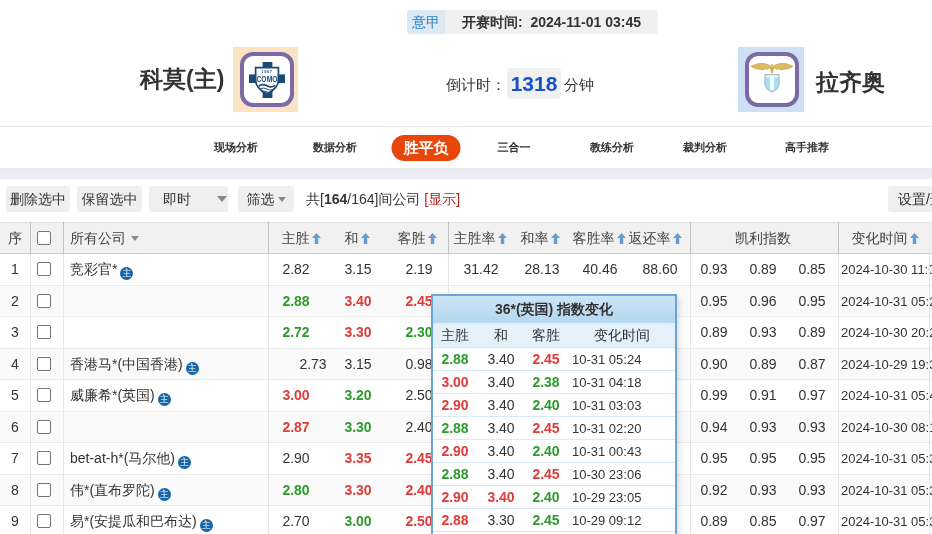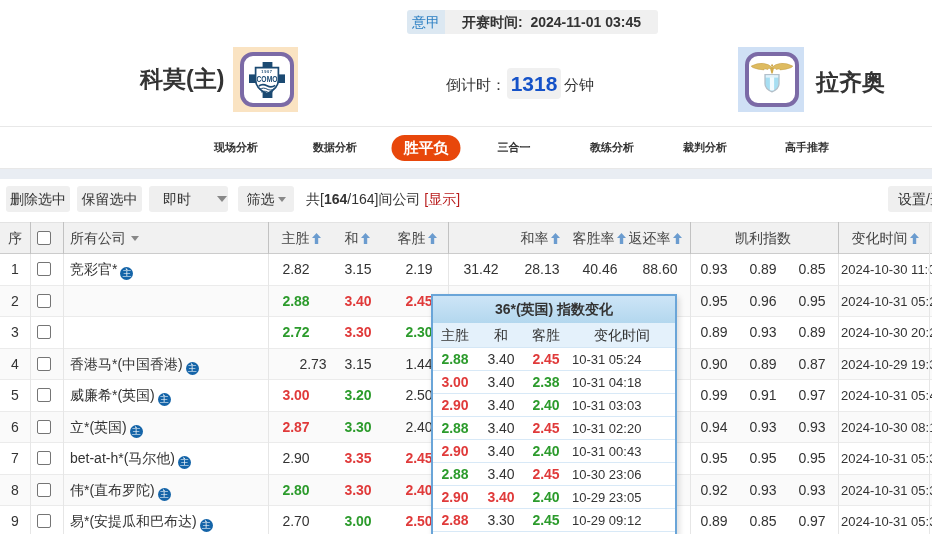--- a/index.html
+++ b/index.html
@@ -109,20 +109,23 @@
         <span class="c" style="left:70px;width:80px;text-align:left">所有公司 <span class="caret" style="border-left-width:4px;border-right-width:4px;border-top-width:5px;margin-left:1px"></span></span>
         <span class="c" style="left:261px;width:80px">主胜<svg class="asvg" width="9" height="11" viewBox="0 0 9 11">
             <path d="M4.5,0 L9,5 H6.2 V11 H2.8 V5 H0 Z" fill="#6b9ccf"></path>
           </svg></span>
         <span class="c" style="left:317px;width:80px">和<svg class="asvg" width="9" height="11" viewBox="0 0 9 11">
             <path d="M4.5,0 L9,5 H6.2 V11 H2.8 V5 H0 Z" fill="#6b9ccf"></path>
           </svg></span>
         <span class="c" style="left:377px;width:80px">客胜<svg class="asvg" width="9" height="11" viewBox="0 0 9 11">
             <path d="M4.5,0 L9,5 H6.2 V11 H2.8 V5 H0 Z" fill="#6b9ccf"></path>
           </svg></span>
+        <span class="c" style="left:440px;width:80px">主胜率<svg class="asvg" width="9" height="11" viewBox="0 0 9 11">
+            <path d="M4.5,0 L9,5 H6.2 V11 H2.8 V5 H0 Z" fill="#6b9ccf"></path>
+          </svg></span>
         <span class="c" style="left:500px;width:80px">和率<svg class="asvg" width="9" height="11" viewBox="0 0 9 11">
             <path d="M4.5,0 L9,5 H6.2 V11 H2.8 V5 H0 Z" fill="#6b9ccf"></path>
           </svg></span>
         <span class="c" style="left:559px;width:80px">客胜率<svg class="asvg" width="9" height="11" viewBox="0 0 9 11">
             <path d="M4.5,0 L9,5 H6.2 V11 H2.8 V5 H0 Z" fill="#6b9ccf"></path>
           </svg></span>
         <span class="c" style="left:615px;width:80px">返还率<svg class="asvg" width="9" height="11" viewBox="0 0 9 11">
             <path d="M4.5,0 L9,5 H6.2 V11 H2.8 V5 H0 Z" fill="#6b9ccf"></path>
           </svg></span>
         <span class="c" style="left:723px;width:80px">凯利指数</span>
@@ -167,42 +170,41 @@
         <span class="c" style="left:735px;width:56px">0.93</span>
         <span class="c" style="left:784px;width:56px">0.89</span>
         <span class="c" style="left:841px;width:120px;text-align:left;white-space:nowrap;font-size:13px">2024-10-30 20:25</span>
       </div>
       <div class="row alt" style="top:126.5px">
         <span class="c" style="left:0;width:30px">4</span>
         <span class="cb"></span>
         <span class="c" style="left:70px;width:195px;text-align:left;white-space:nowrap">香港马*(中国香港)<span class="ico">主</span></span>
         <span class="c" style="left:285px;width:56px">2.73</span>
         <span class="c" style="left:330px;width:56px">3.15</span>
-        <span class="c" style="left:391px;width:56px">1.44</span>
+        <span class="c" style="left:391px;width:56px">0.98</span>
         <span class="c" style="left:686px;width:56px">0.90</span>
         <span class="c" style="left:735px;width:56px">0.89</span>
         <span class="c" style="left:784px;width:56px">0.87</span>
         <span class="c" style="left:841px;width:120px;text-align:left;white-space:nowrap;font-size:13px">2024-10-29 19:32</span>
       </div>
       <div class="row" style="top:158px">
         <span class="c" style="left:0;width:30px">5</span>
         <span class="cb"></span>
         <span class="c" style="left:70px;width:195px;text-align:left;white-space:nowrap">威廉希*(英国)<span class="ico">主</span></span>
         <span class="c r" style="left:268px;width:56px">3.00</span>
         <span class="c g" style="left:330px;width:56px">3.20</span>
         <span class="c" style="left:391px;width:56px">2.50</span>
         <span class="c" style="left:686px;width:56px">0.99</span>
         <span class="c" style="left:735px;width:56px">0.91</span>
         <span class="c" style="left:784px;width:56px">0.97</span>
         <span class="c" style="left:841px;width:120px;text-align:left;white-space:nowrap;font-size:13px">2024-10-31 05:44</span>
       </div>
       <div class="row alt" style="top:189.5px">
         <span class="c" style="left:0;width:30px">6</span>
         <span class="cb"></span>
-        <span class="c" style="left:70px;width:195px;text-align:left;white-space:nowrap">立*(英国)<span class="ico">主</span></span>
         <span class="c r" style="left:268px;width:56px">2.87</span>
         <span class="c g" style="left:330px;width:56px">3.30</span>
         <span class="c" style="left:391px;width:56px">2.40</span>
         <span class="c" style="left:686px;width:56px">0.94</span>
         <span class="c" style="left:735px;width:56px">0.93</span>
         <span class="c" style="left:784px;width:56px">0.93</span>
         <span class="c" style="left:841px;width:120px;text-align:left;white-space:nowrap;font-size:13px">2024-10-30 08:15</span>
       </div>
       <div class="row" style="top:221px">
         <span class="c" style="left:0;width:30px">7</span>

